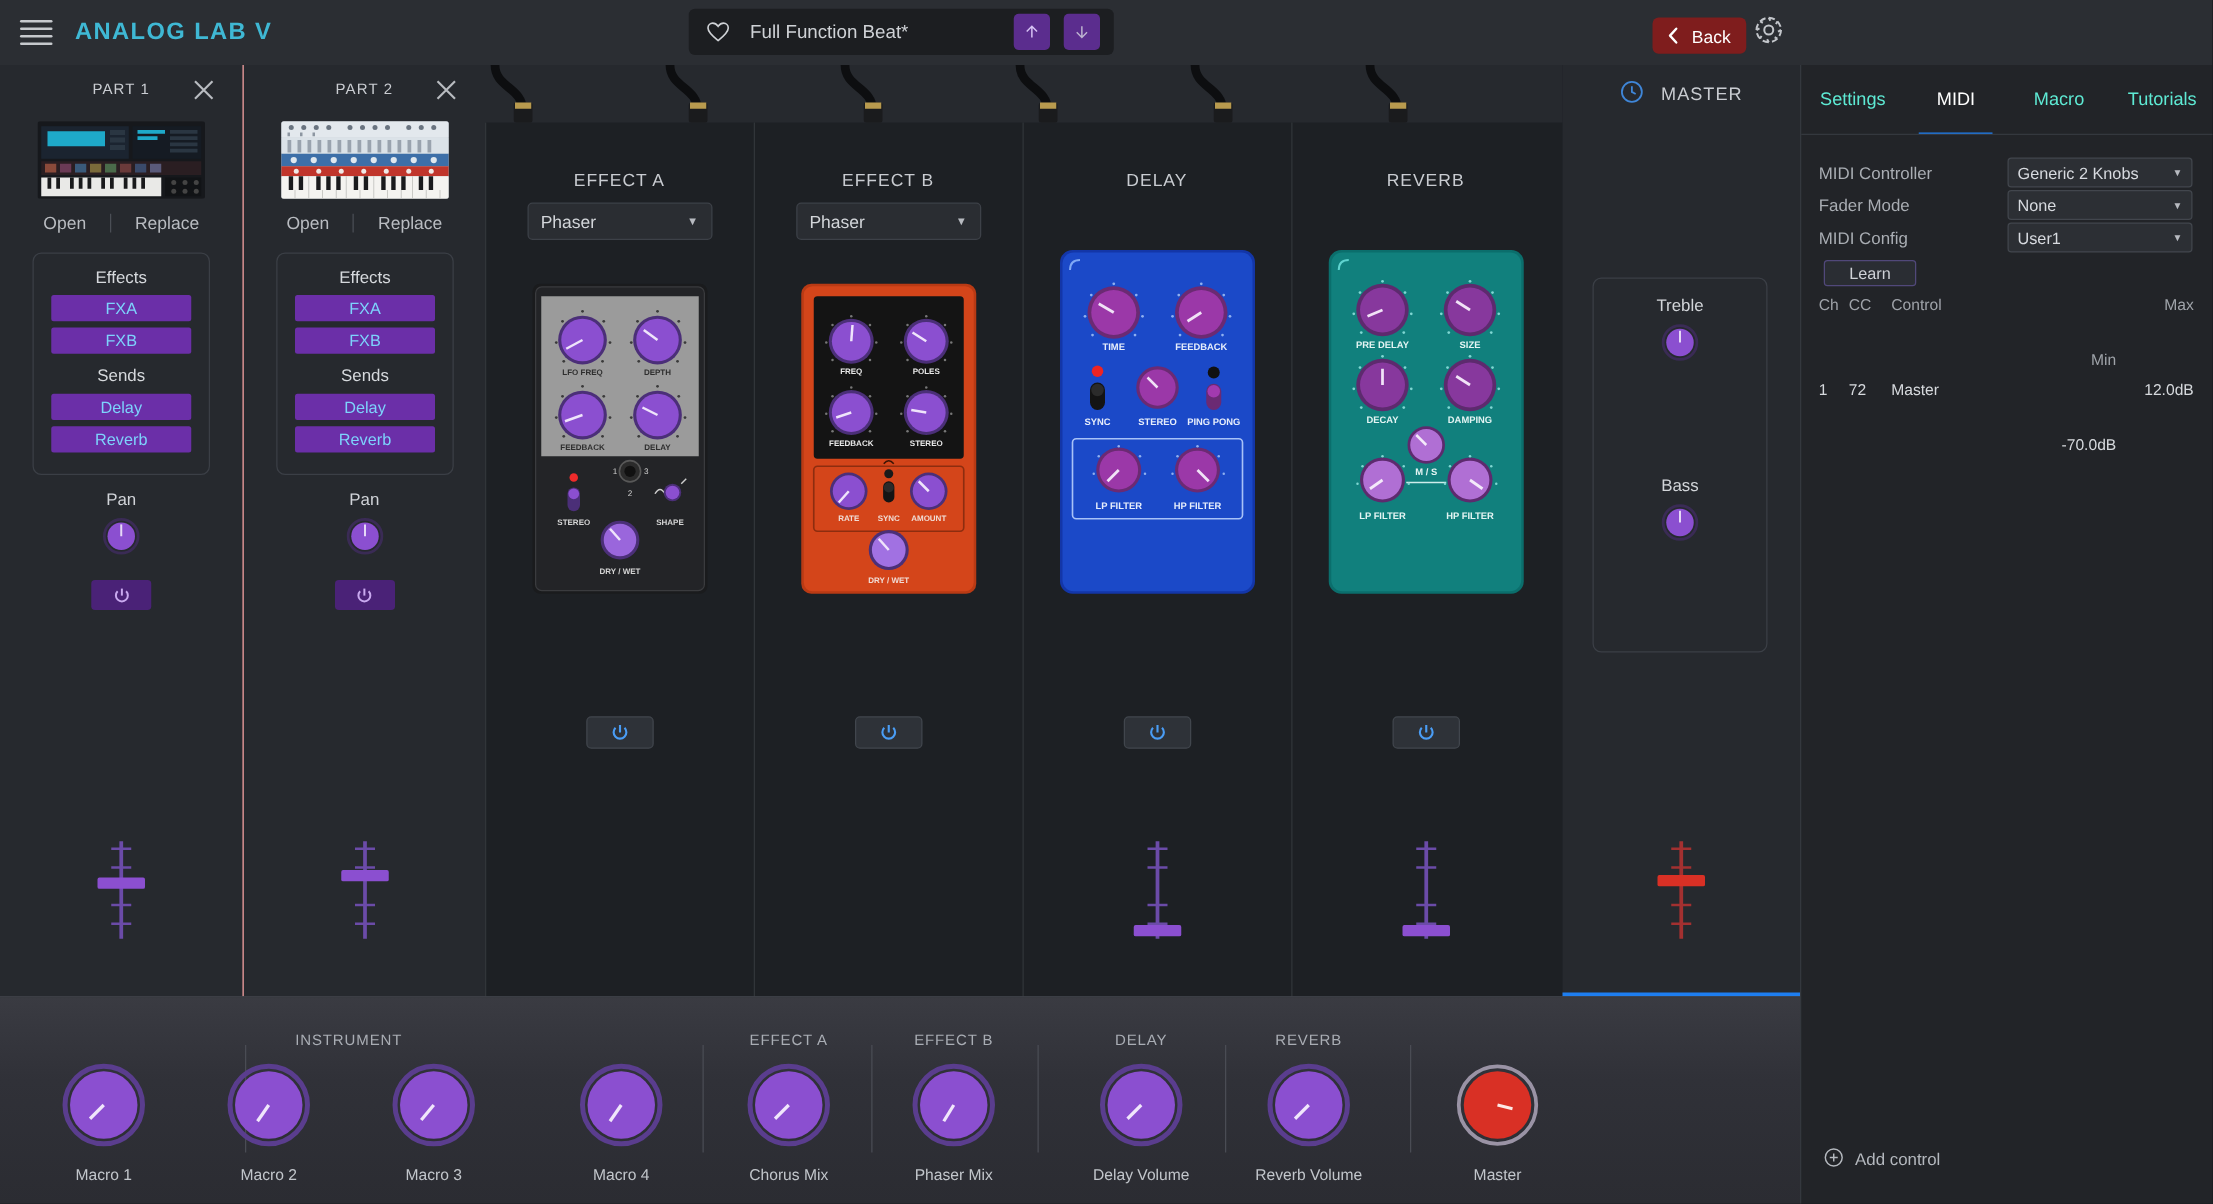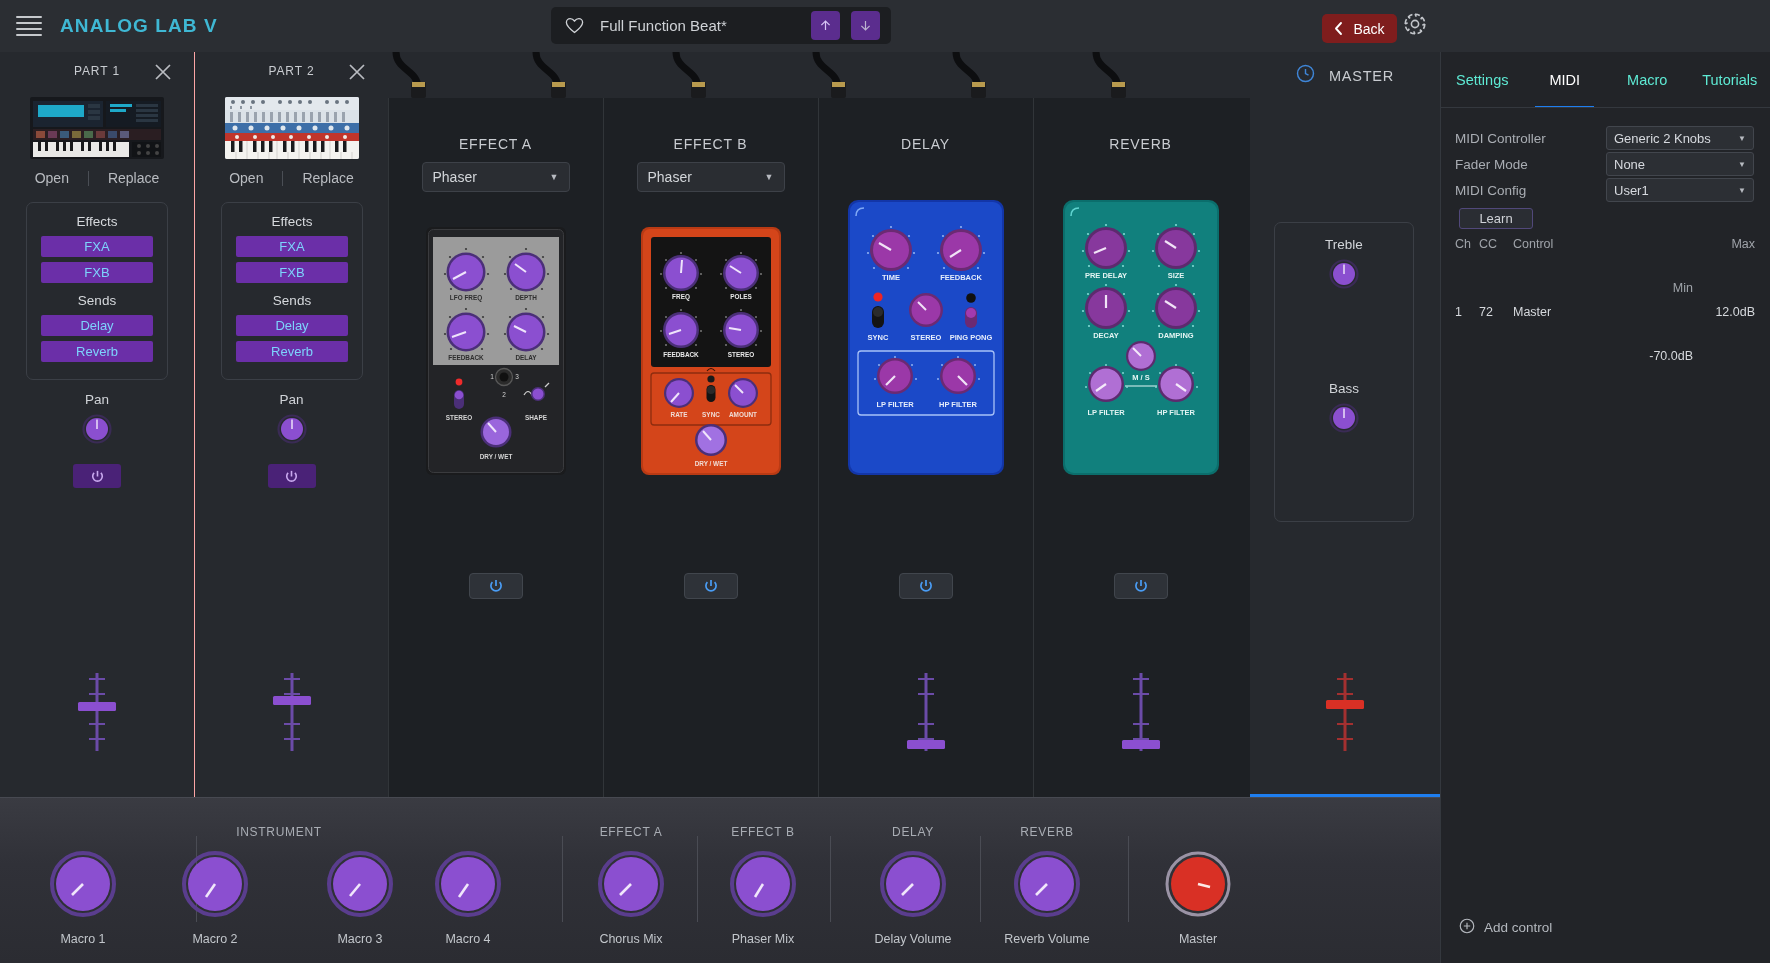--- a/index.html
+++ b/index.html
@@ -1024,29 +1024,29 @@
       <div class="mlabel">Macro 1</div>
     </div>
     <div class="macro-item" style="left:169px">
       <svg width="68" height="68" viewBox="0 0 68 68">
           <circle cx="34" cy="34" r="31" fill="none" stroke="#5a3d8e" stroke-width="4"></circle>
           <circle cx="34" cy="34" r="27" fill="#8b4fd0"></circle>
           <path d="M34 34 L25 47" stroke="#f0e6fb" stroke-width="2.6"></path>
         </svg>
       <div class="mlabel">Macro 2</div>
     </div>
-    <div class="macro-item" style="left:314px">
+    <div class="macro-item" style="left:301px">
       <svg width="68" height="68" viewBox="0 0 68 68">
           <circle cx="34" cy="34" r="31" fill="none" stroke="#5a3d8e" stroke-width="4"></circle>
           <circle cx="34" cy="34" r="27" fill="#8b4fd0"></circle>
           <path d="M34 34 L24 46" stroke="#f0e6fb" stroke-width="2.6"></path>
         </svg>
       <div class="mlabel">Macro 3</div>
     </div>
-    <div class="macro-item" style="left:422px">
+    <div class="macro-item" style="left:451px">
       <svg width="68" height="68" viewBox="0 0 68 68">
           <circle cx="34" cy="34" r="31" fill="none" stroke="#5a3d8e" stroke-width="4"></circle>
           <circle cx="34" cy="34" r="27" fill="#8b4fd0"></circle>
           <path d="M34 34 L25 47" stroke="#f0e6fb" stroke-width="2.6"></path>
         </svg>
       <div class="mlabel">Macro 4</div>
     </div>
     <div class="macro-item" style="left:585px">
       <svg width="68" height="68" viewBox="0 0 68 68">
           <circle cx="34" cy="34" r="31" fill="none" stroke="#5a3d8e" stroke-width="4"></circle>

